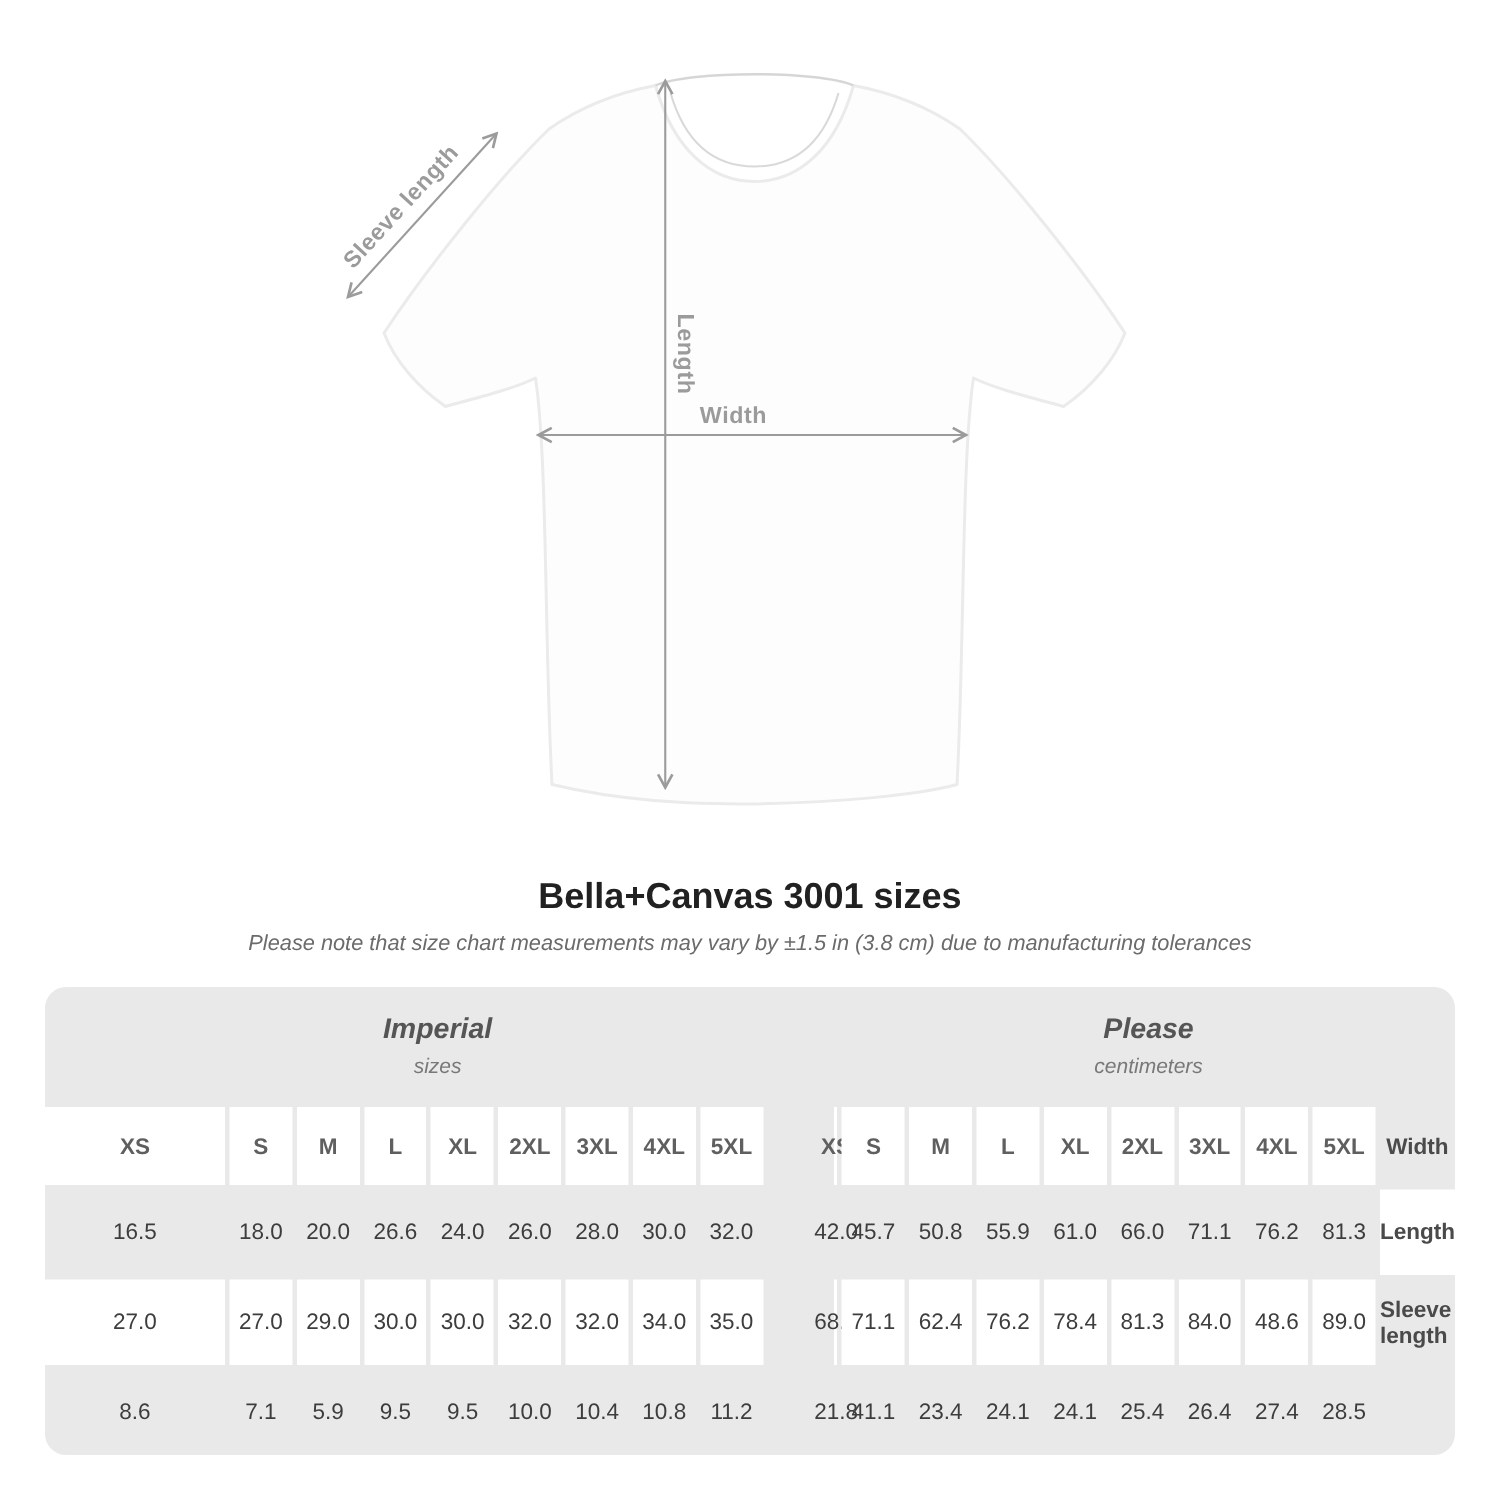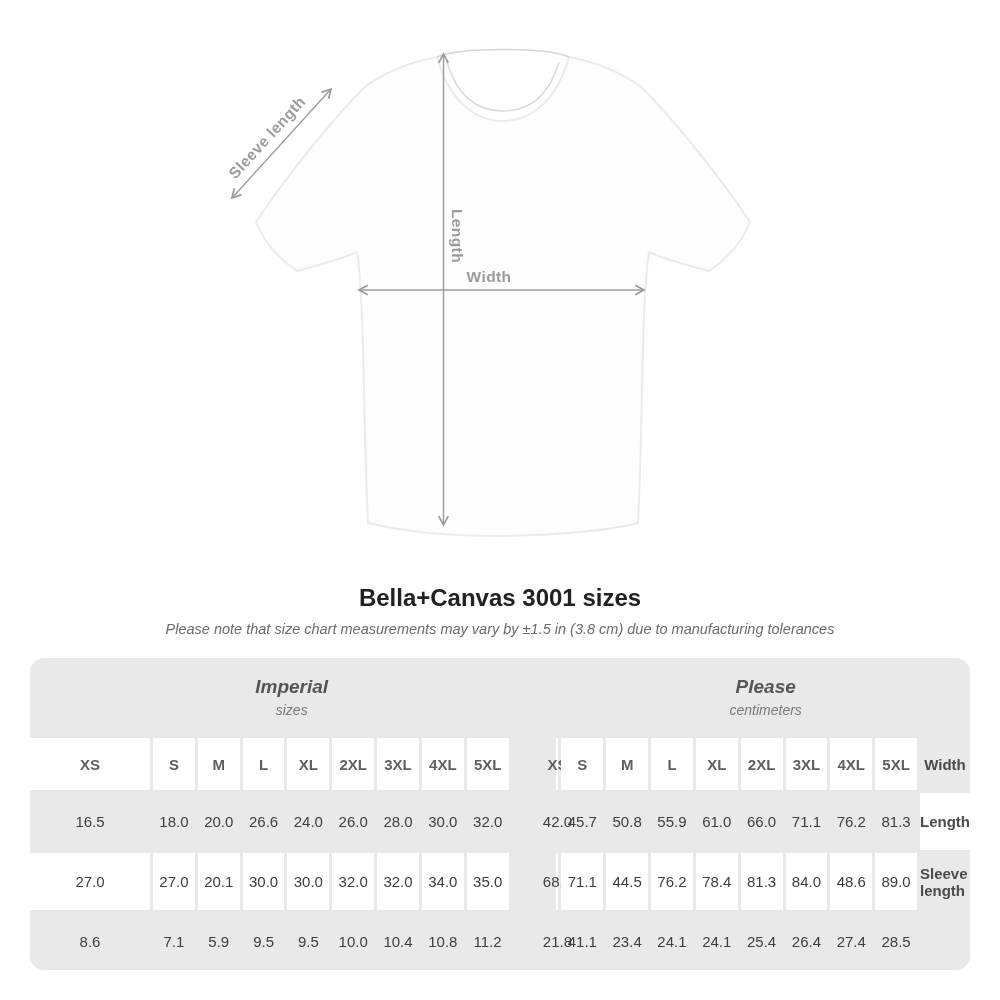--- a/index.html
+++ b/index.html
@@ -122,31 +122,31 @@
     <div class="c">55.9</div>
     <div class="c">61.0</div>
     <div class="c">66.0</div>
     <div class="c">71.1</div>
     <div class="c">76.2</div>
     <div class="c">81.3</div>
 
     <div class="c rl white">Length</div>
     <div class="c white">27.0</div>
     <div class="c white">27.0</div>
-    <div class="c white">20.1</div>
+    <div class="c white">29.0</div>
     <div class="c white">30.0</div>
     <div class="c white">30.0</div>
     <div class="c white">32.0</div>
     <div class="c white">32.0</div>
     <div class="c white">34.0</div>
     <div class="c white">35.0</div>
     <div class="sp"></div>
     <div class="c white">68.5</div>
     <div class="c white">71.1</div>
-    <div class="c white">44.5</div>
+    <div class="c white">62.4</div>
     <div class="c white">76.2</div>
     <div class="c white">78.4</div>
     <div class="c white">81.3</div>
     <div class="c white">84.0</div>
     <div class="c white">48.6</div>
     <div class="c white">89.0</div>
 
     <div class="c rl">Sleeve length</div>
     <div class="c">8.6</div>
     <div class="c">7.1</div>

